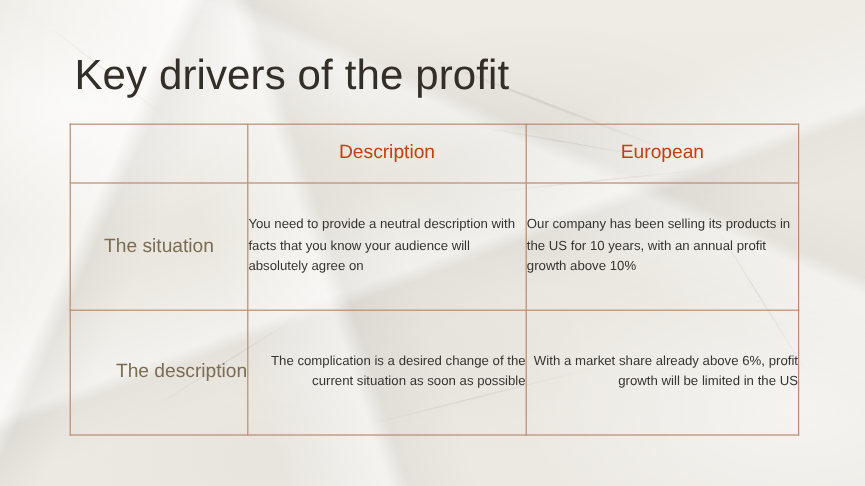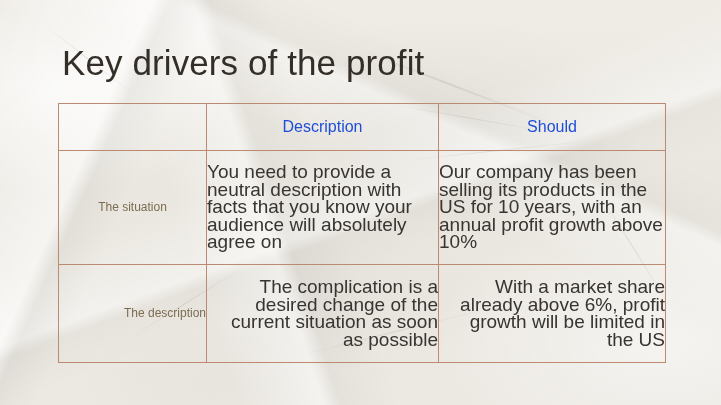--- a/index.html
+++ b/index.html
@@ -92,37 +92,37 @@
   col.c-label { width: 148px; }
   col.c-desc  { width: 232px; }
   col.c-exmp  { width: 227px; }
 
   
   tr.header-row td { height: 35px; }
   .th-text {
     text-align: center;
     font-size: 16px;
     line-height: 20px;
-    color: #1d4ed8;
+    color: #c2410c;
     font-weight: 400;
   }
 
   
   .row-label {
     text-align: center;
-    font-size: 12px;
+    font-size: 16px;
     line-height: 20px;
     color: #7c6c52;
     font-weight: 400;
     padding: 0 8px;
   }
 
   
   .cell-text {
-    font-size: 19px;
+    font-size: 11px;
     line-height: 17.5px;
     color: #373431;
     padding: 9px 12px 9px 11px;
     vertical-align: top;
   }
   td.body-cell { vertical-align: top; }
 
   tr.r1 td { height: 76px; }
   tr.r2 td { height: 75px; text-align: right; }
   tr.r3 td { height: 74px; }
@@ -147,21 +147,21 @@
     <table class="kd-table">
       <colgroup>
         <col class="c-label">
         <col class="c-desc">
         <col class="c-exmp">
       </colgroup>
       <tbody>
         <tr class="header-row">
           <td class="th-text"></td>
           <td class="th-text">Description</td>
-          <td class="th-text">Should</td>
+          <td class="th-text">European</td>
         </tr>
 
         <tr class="r1">
           <td class="row-label">The situation</td>
           <td class="body-cell cell-text">You need to provide a neutral description with facts that you know your audience will absolutely agree on</td>
           <td class="body-cell cell-text">Our company has been selling its products in the US for 10 years, with an annual profit growth above 10%</td>
         </tr>
 
         <tr class="r2">
           <td class="row-label">The description</td>

